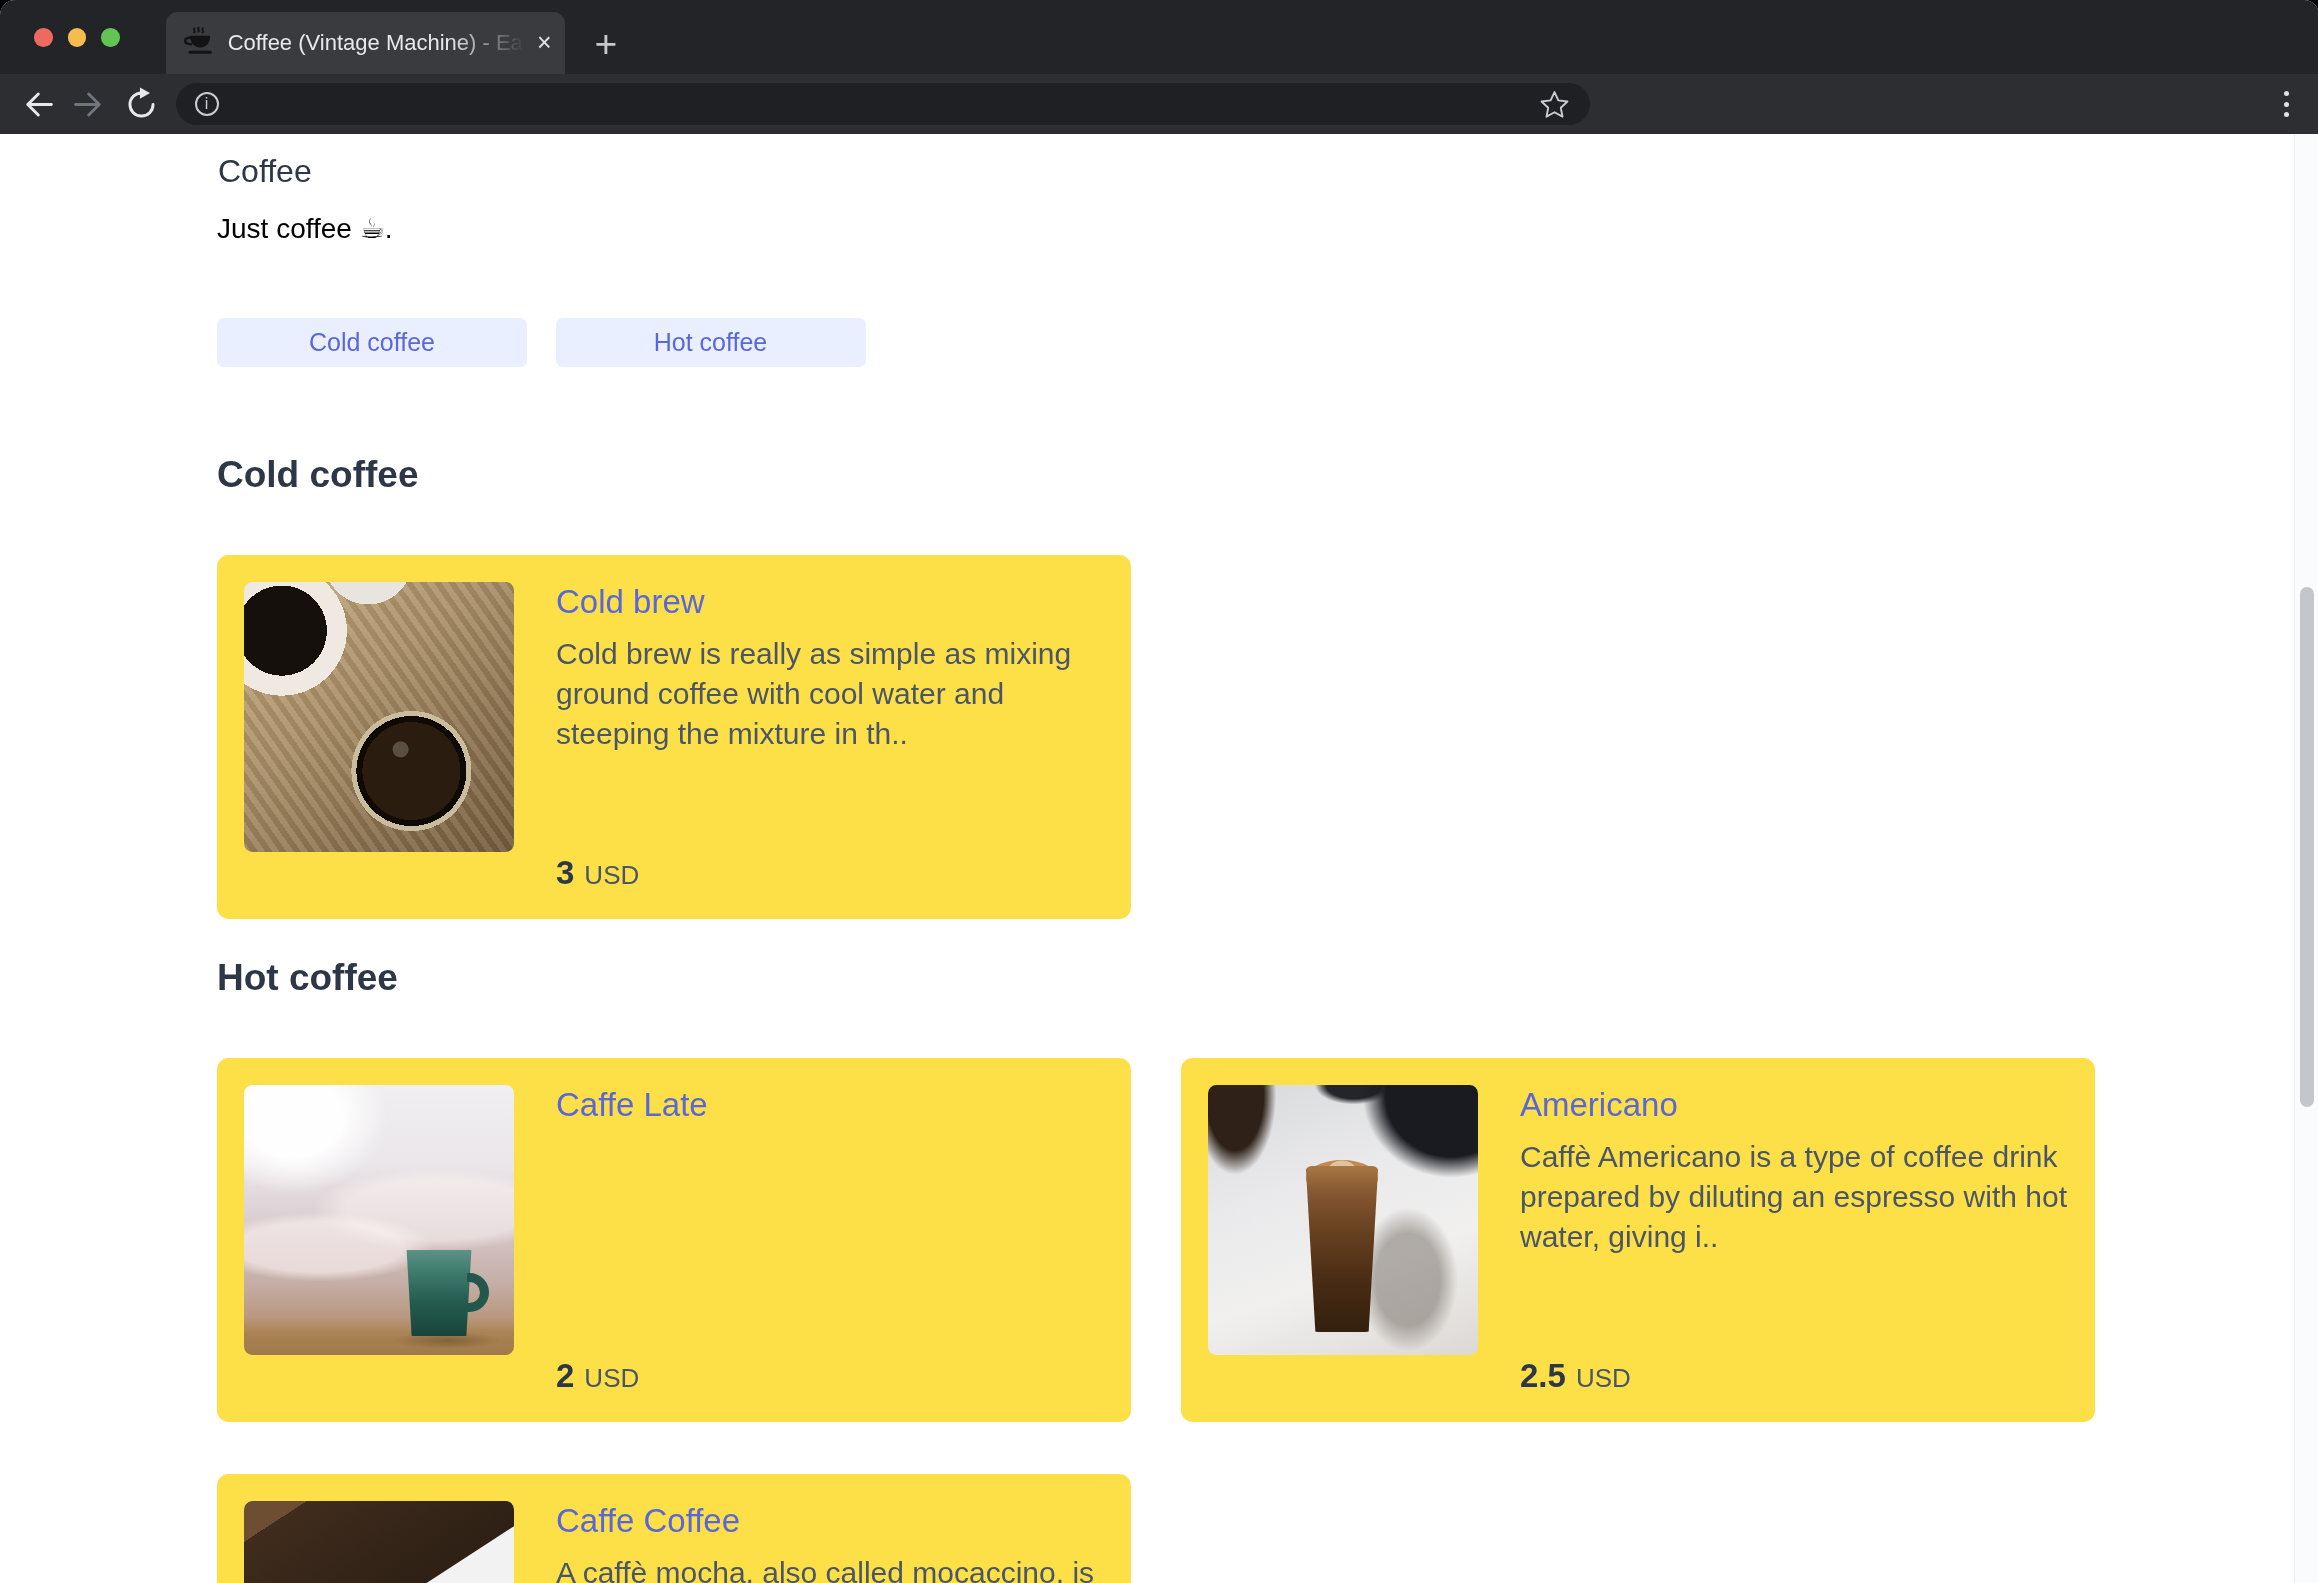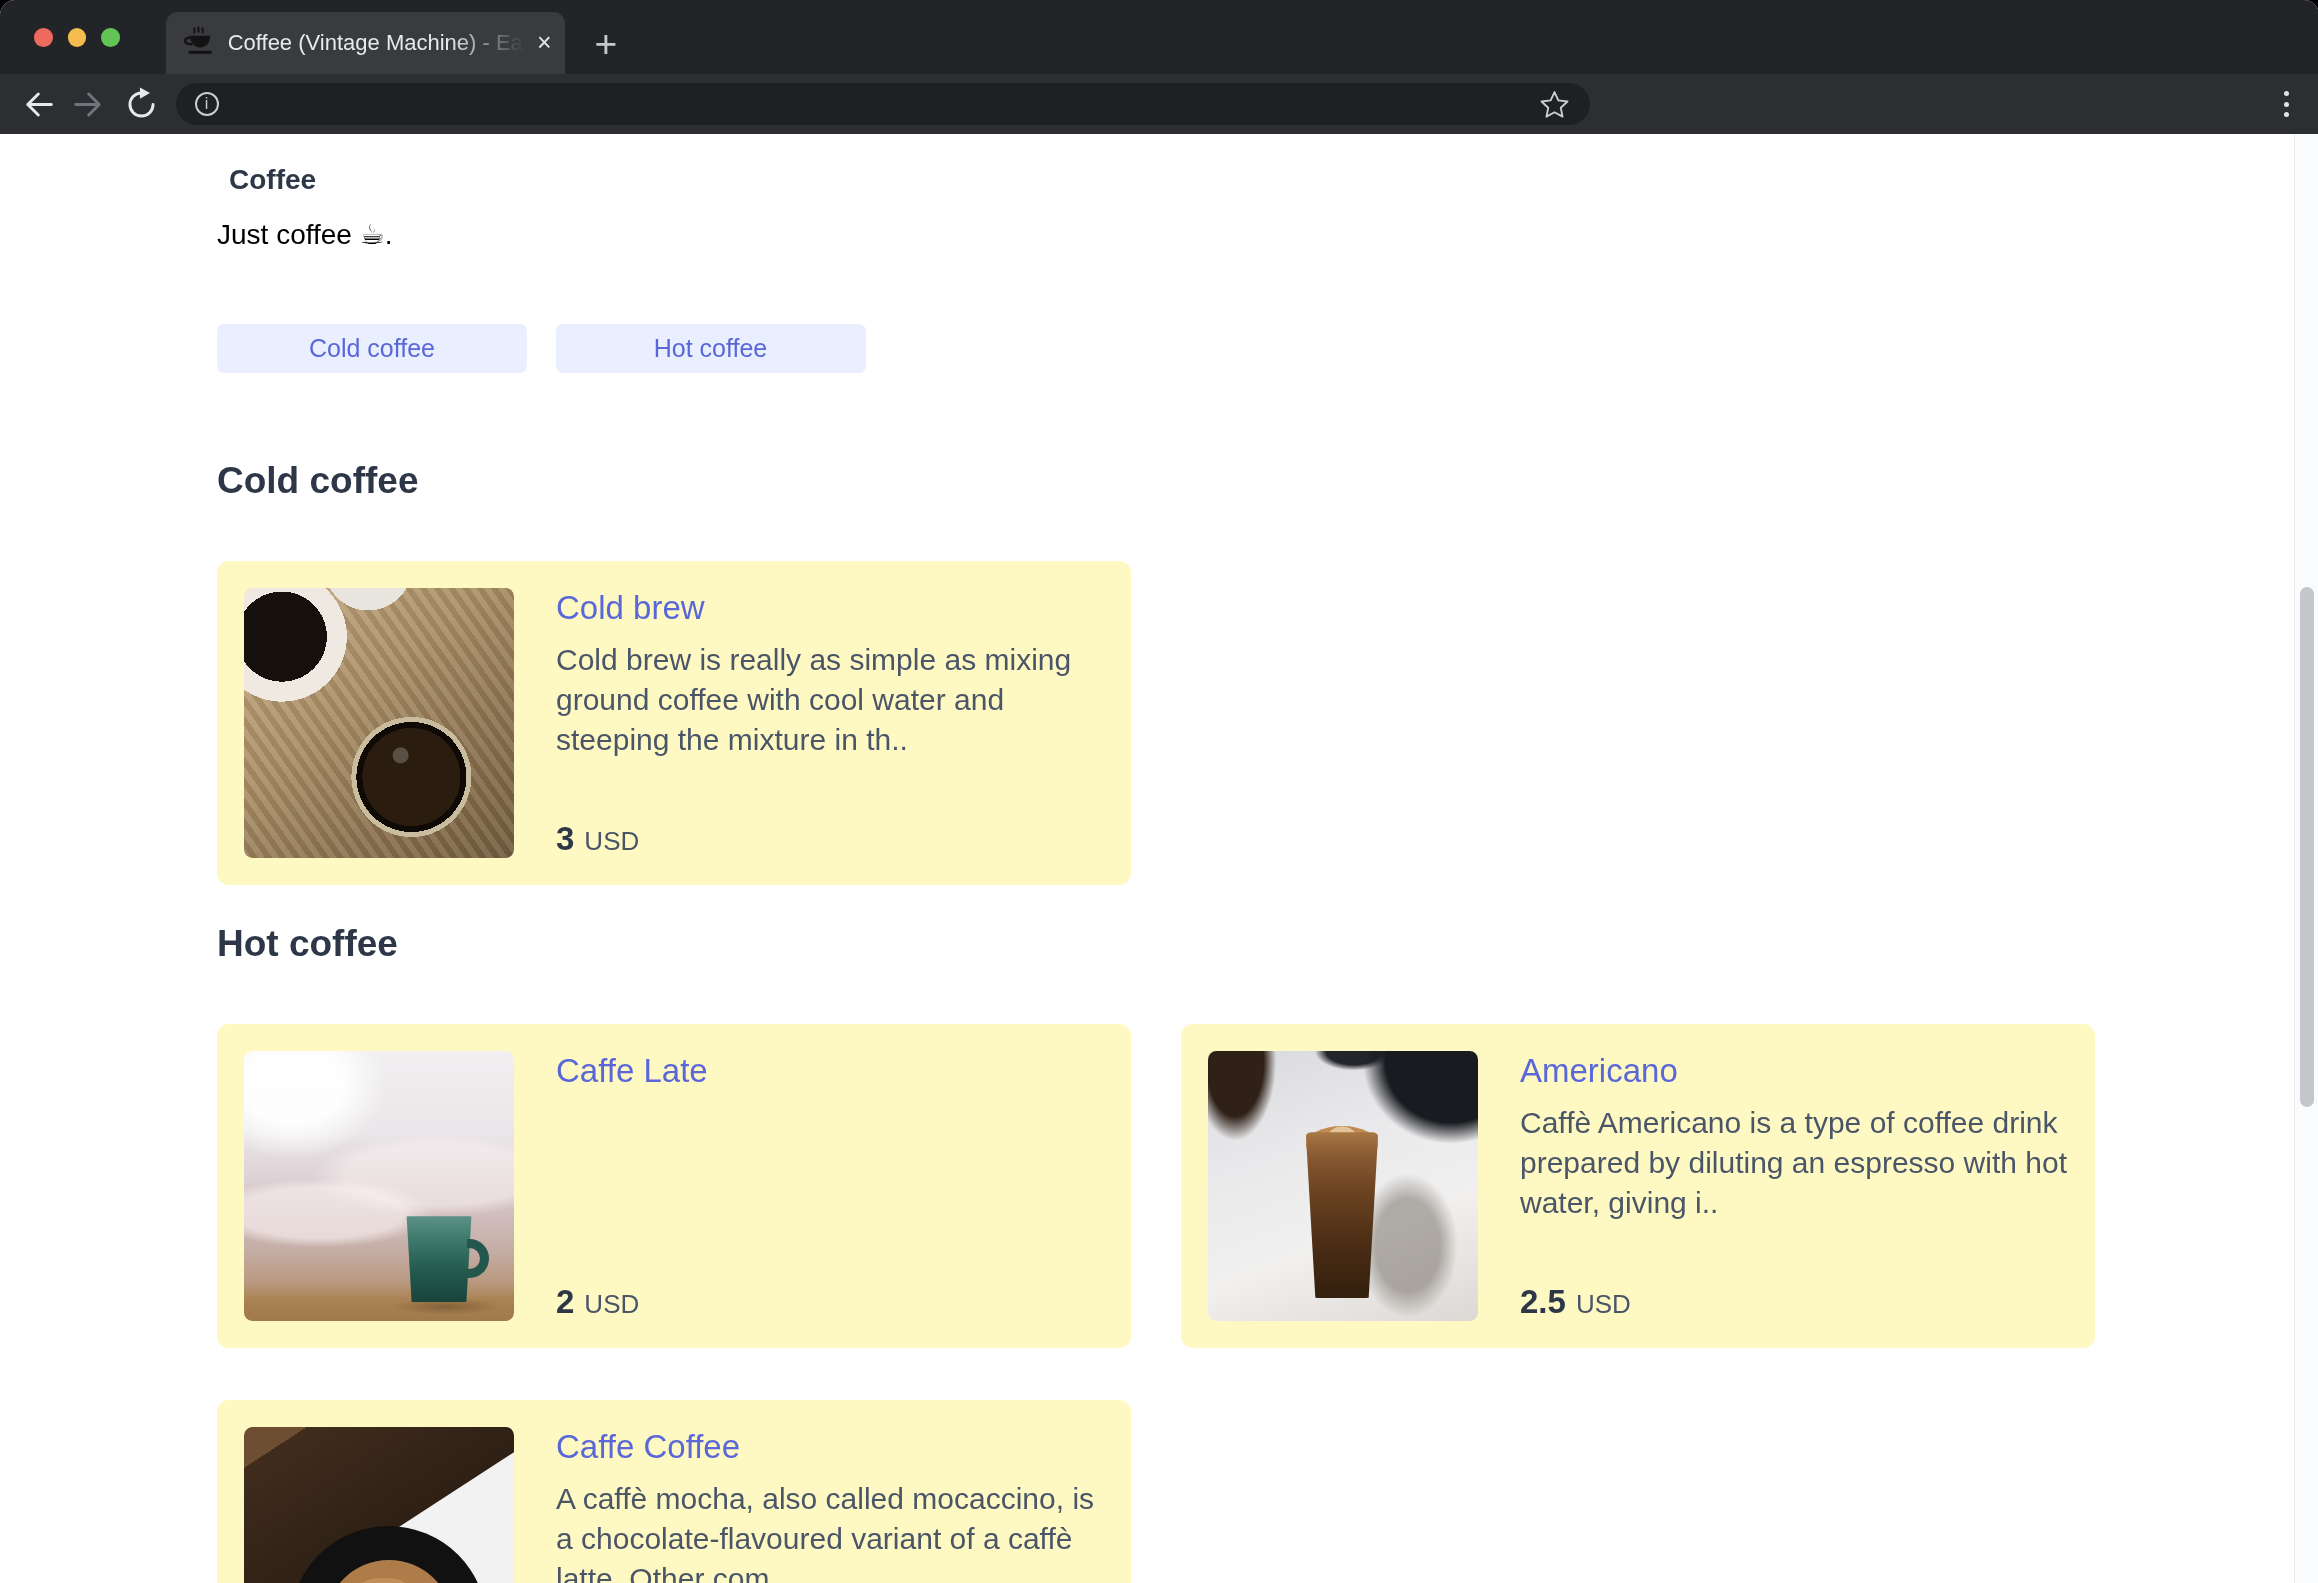--- a/index.html
+++ b/index.html
@@ -49,34 +49,34 @@
     display:flex; align-items:center; justify-content:center;
     font-size:16px; color:#c9ccd0; font-style:normal; flex:none;
   }
   .url-text { flex:1; color:#dadce0; font-size:22.6px; margin-left:15px; }
   .star-btn { margin-left:auto; flex:none; display:flex; }
   .menu-btn { margin-left:auto; display:flex; flex-direction:column; gap:5.9px; padding:6.7px; }
   .menu-btn i { width:5px; height:5px; border-radius:50%; background:#dfe1e5; display:block; }
 
   
   .content { position:relative; height:1450px; background:#fff; padding:17px 0 0 217px; overflow:hidden; }
-  h1 { font-size:28px; line-height:1.2; font-weight:700; color:#2d3748; margin:12px; }
+  h1 { font-size:32px; line-height:1.2; font-weight:400; color:#2d3748; margin:1px; }
   .subtitle { font-size:28px; line-height:1.4; color:#000000; margin:18.5px 0 0; }
   .filters { display:flex; gap:28.5px; margin-top:70px; margin-bottom:49px; }
   .filter-btn {
     width:310px; height:49px; background:#e9efff; border:none; border-radius:6.7px;
     color:#5a67d8; font-size:25px; font-family:inherit;
     display:flex; align-items:center; justify-content:center; cursor:pointer;
   }
   section { overflow:hidden; }
   section h2 { font-size:37px; line-height:43px; font-weight:700; color:#2d3748; margin:37px 0 59px; }
   .grid { display:grid; grid-template-columns:914px 914px; column-gap:50px; row-gap:52px; }
   .card {
-    background:#fef9c3; border-radius:11.7px; padding:27px;
-    display:flex; gap:42px; height:324px;
+    background:#fde047; border-radius:11.7px; padding:27px;
+    display:flex; gap:42px; height:364px;
   }
   .thumb { width:270px; height:270px; border-radius:8.4px; overflow:hidden; position:relative; flex:none; }
   .cbody { display:flex; flex-direction:column; flex:1; min-width:0; }
   .ctitle { font-size:33px; line-height:39px; color:#5a67d8; font-weight:500; text-decoration:none; display:block; }
   .cdesc { font-size:30px; line-height:40px; color:#4a5568; margin:12.6px 0 0; }
   .cprice { margin-top:auto; display:flex; align-items:baseline; gap:10px; }
   .cprice b { font-size:33px; font-weight:700; color:#2d3748; }
   .cprice span { font-size:26px; color:#4a5568; }
 
   

